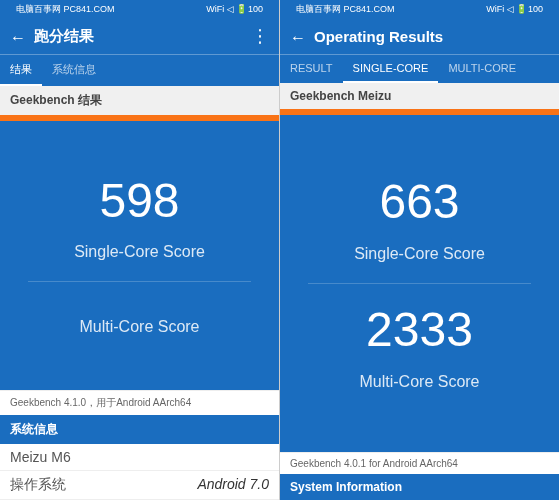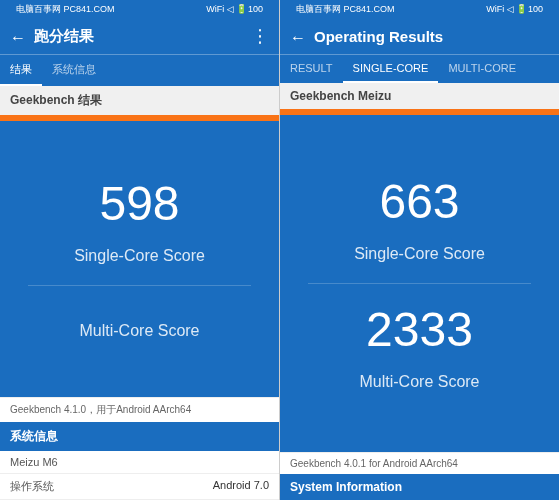--- a/index.html
+++ b/index.html
@@ -146,33 +146,34 @@
       color: #ffffff;
       font-size: 12px;
       font-weight: bold;
       padding: 6px 10px;
     }
 
     .sys-info-row {
       display: flex;
       justify-content: space-between;
       padding: 5px 10px;
-      font-size: 11px;
+      font-size: 14px;
       border-bottom: 1px solid #eee;
       background: #fff;
     }
 
     .sys-info-row .key {
       color: #555;
     }
 
     .sys-info-row .value {
       color: #333;
       font-weight: 500;
       text-align: left;
+      font-style: italic;
     }
   </style>
 </head>
 <body>
 
 <div class="panel panel-left">
 
   <div class="status-bar">
     <span class="site">电脑百事网 PC841.COM</span>
     <div class="icons">

